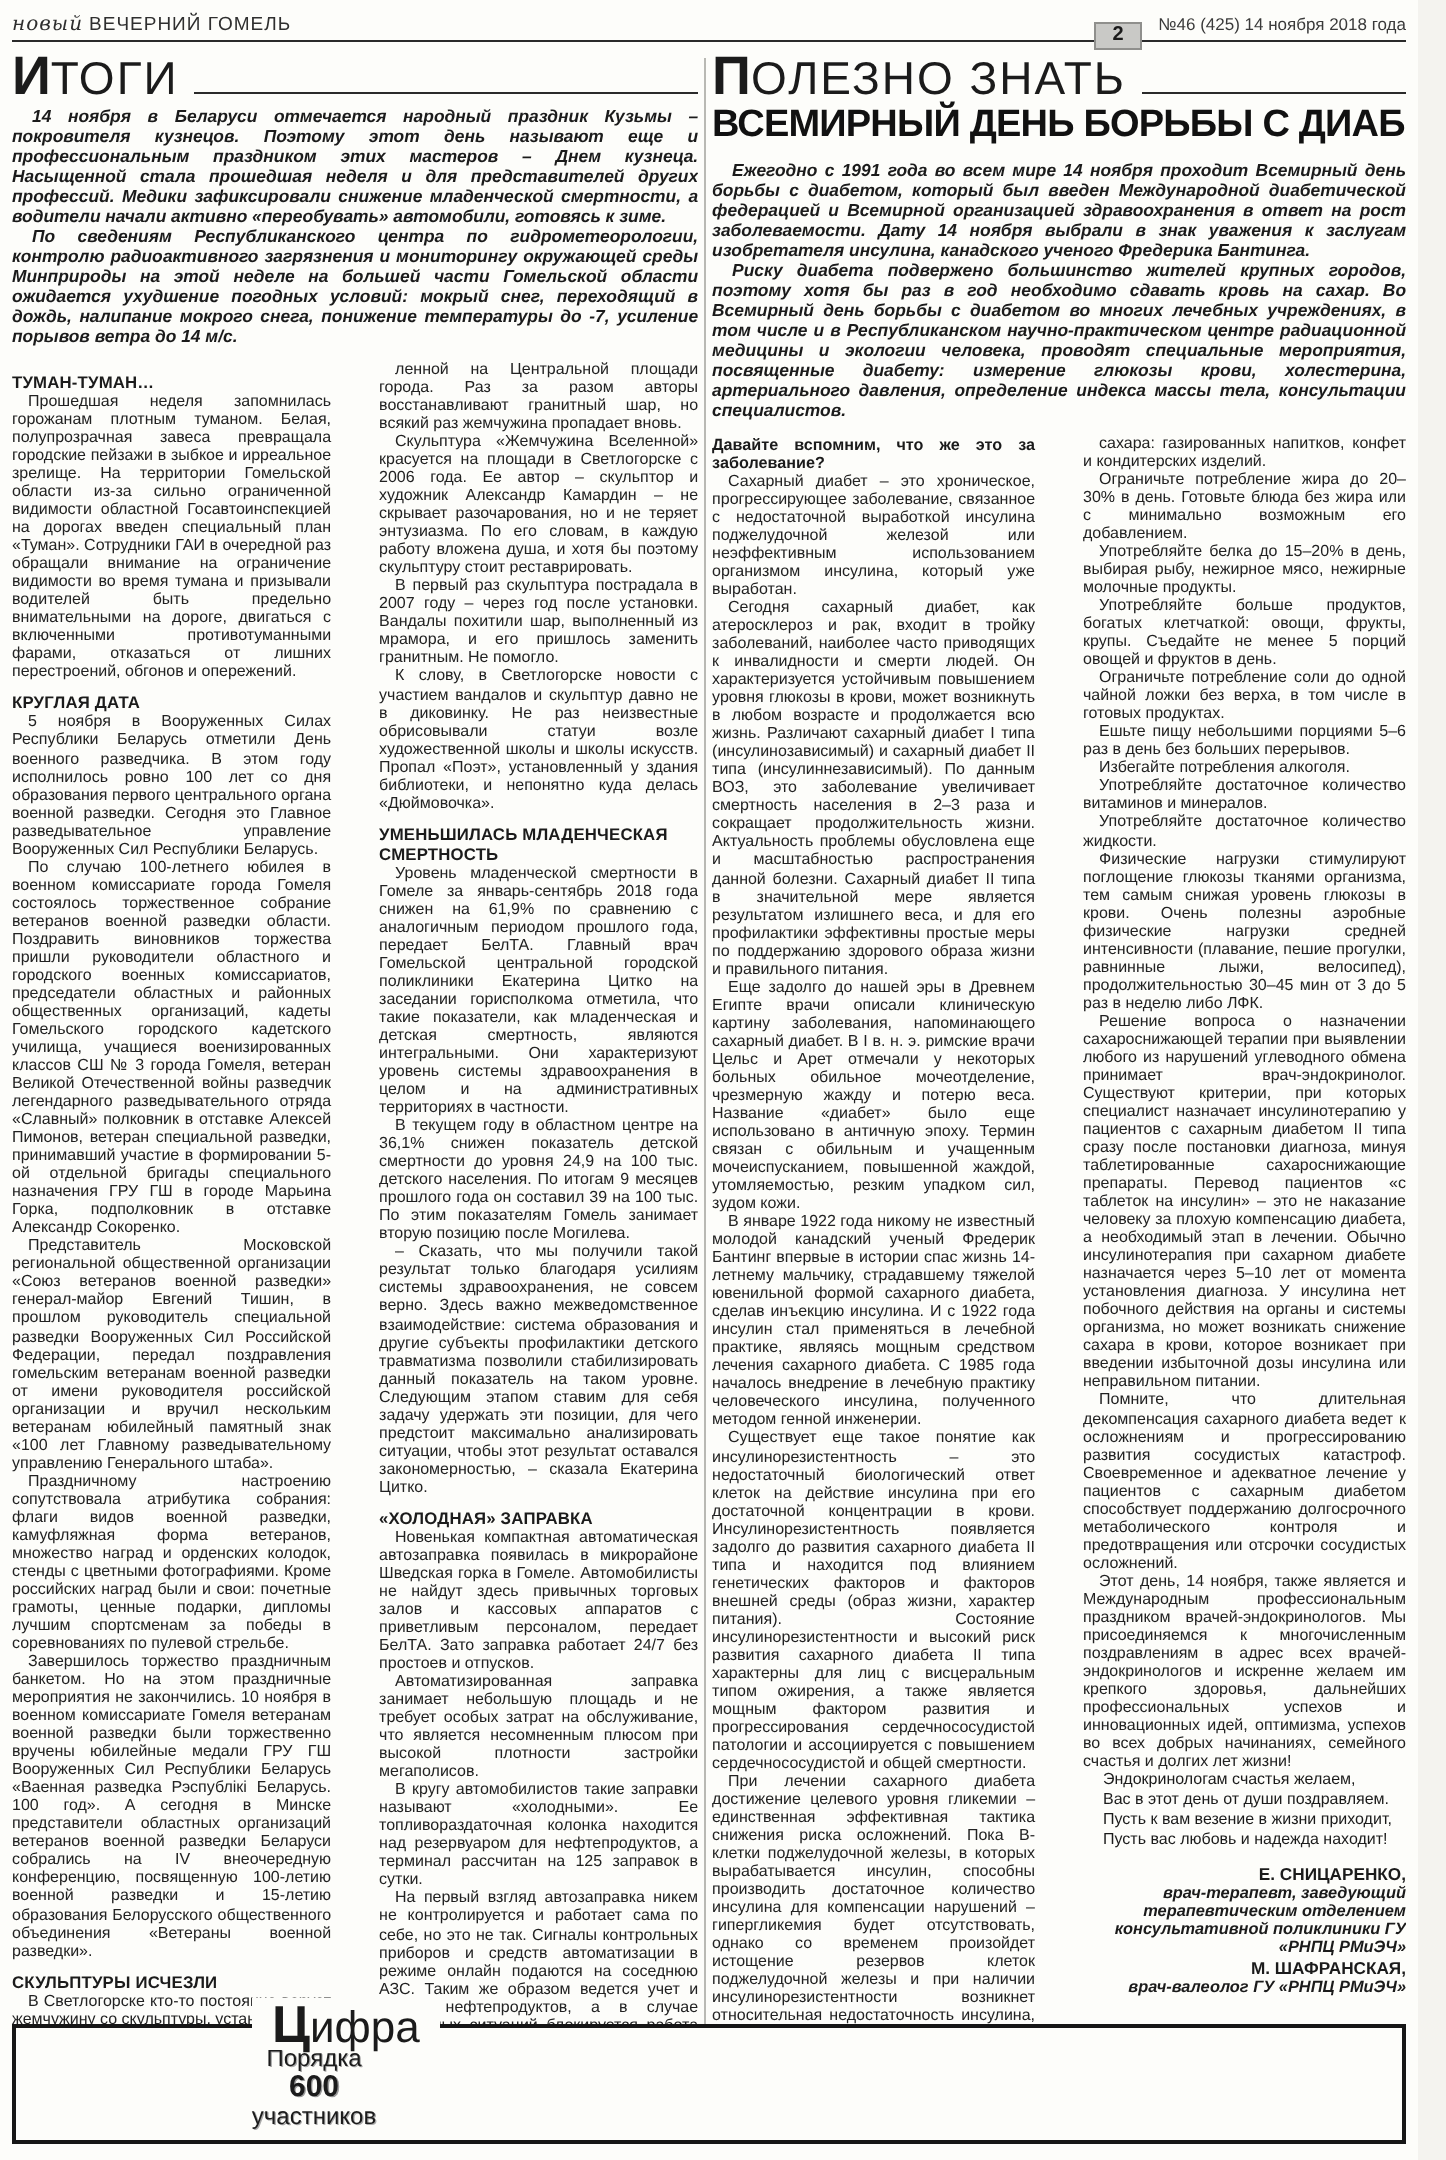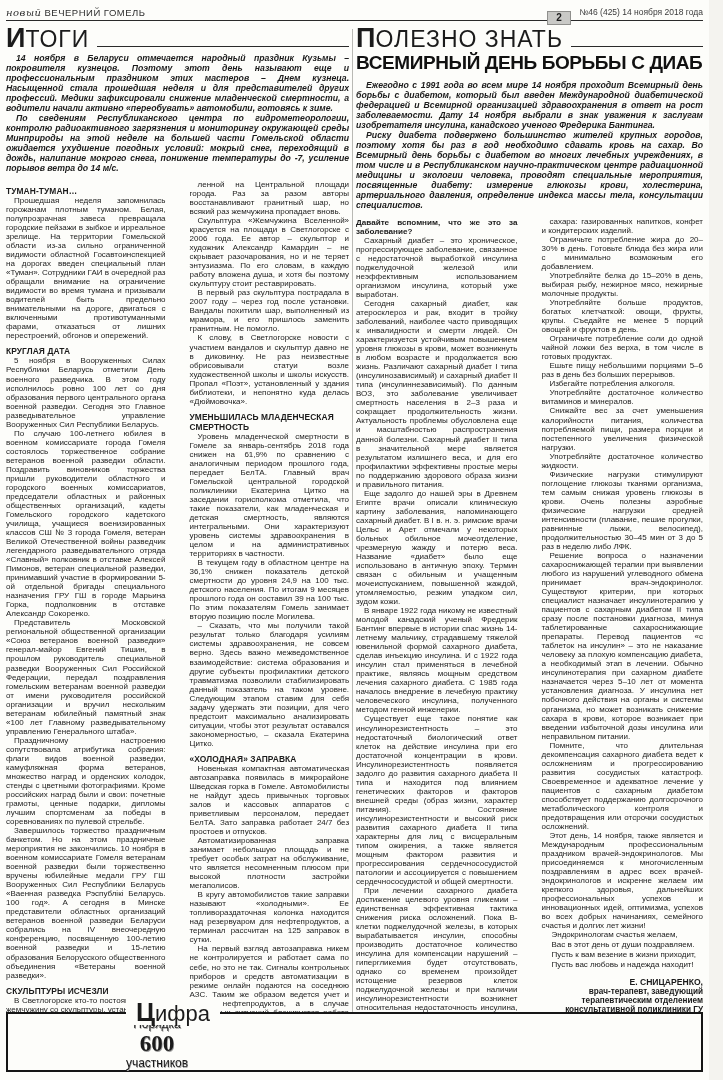--- a/index.html
+++ b/index.html
@@ -43,35 +43,35 @@
 
   .cols { display: flex; gap: 24px; }
   .col { flex: 1; min-width: 0; }
 
   .col .p  { font-size: 8px; line-height: 1.13; text-align: justify; text-indent: 8px; color: #222; }
   .col .h  { font-size: 8.4px; font-weight: bold; margin-top: 6px; letter-spacing: .1px; }
   .col .hb { font-size: 8.1px; font-weight: bold; text-align: justify; margin-top: 1px; }
   .col .line { font-size: 8px; line-height: 1.25; text-indent: 8px; margin-left: 2px; }
   .col .line:first-of-type { margin-top: 6px; }
   .col .sign { font-size: 8.6px; font-weight: bold; text-align: right; margin-top: 1px; }
-  .col .sigi { font-size: 8.2px; font-weight: bold; text-align: right; }
+  .col .sigi { font-size: 8.2px; font-weight: bold; font-style: italic; text-align: right; }
   .col .sp { height: 6px; }
 
   .footer-note { font-size: 10px; font-weight: bold; font-style: italic; text-align: right; margin-top: 5px; padding-right: 2px; }
 
   
   .cifra-box { position: absolute; left: 6px; right: 6px; bottom: 8px; height: 60px;
     border: 2.5px solid #161616; background: #fdfdfa; padding-left: 24px; }
   .cifra-title { position: absolute; top: -15px; left: 118px; background: #fdfdfa; padding: 0 10px;
     font-size: 22px; font-weight: 300; line-height: 1; }
   .cifra-title .big { font-size: 26px; font-weight: 800; }
   .cifra-inner { display: flex; height: 100%; align-items: center; }
   .cifra-figure { width: 250px; text-align: center; line-height: 1.1; padding-top: 4px; }
   .cifra-figure .lbl { font-size: 12px; font-weight: normal; display: block; text-shadow: .6px .6px 0 #aaa; }
-  .cifra-figure .num { font-size: 23px; font-weight: 800; display: block; text-shadow: .7px .7px 0 #999; font-family: Liberation Serif, serif; }
+  .cifra-figure .num { font-size: 15px; font-weight: 800; display: block; text-shadow: .7px .7px 0 #999; }
   .cifra-text { flex: 1; font-size: 11.5px; line-height: 1.45; color: #222; padding-right: 10px; }
 </style>
 </head>
 <body>
 
 <div class="page">
 
   <header class="topbar">
     <div class="masthead">
       <span class="script">новый</span><span>ВЕЧЕРНИЙ ГОМЕЛЬ</span>
@@ -151,21 +151,20 @@
           </div>
         <div class="col">
             <div class="p">сахара: газированных напитков, конфет и кондитерских изделий.</div>
             <div class="p">Ограничьте потребление жира до 20–30% в день. Готовьте блюда без жира или с минимально возможным его добавлением.</div>
             <div class="p">Употребляйте белка до 15–20% в день, выбирая рыбу, нежирное мясо, нежирные молочные продукты.</div>
             <div class="p">Употребляйте больше продуктов, богатых клетчаткой: овощи, фрукты, крупы. Съедайте не менее 5 порций овощей и фруктов в день.</div>
             <div class="p">Ограничьте потребление соли до одной чайной ложки без верха, в том числе в готовых продуктах.</div>
             <div class="p">Ешьте пищу небольшими порциями 5–6 раз в день без больших перерывов.</div>
             <div class="p">Избегайте потребления алкоголя.</div>
             <div class="p">Употребляйте достаточное количество витаминов и минералов.</div>
-            <div class="p">Снижайте вес за счет уменьшения калорийности питания, количества потребляемой пищи, размера порции и постепенного увеличения физической нагрузки.</div>
             <div class="p">Употребляйте достаточное количество жидкости.</div>
             <div class="p">Физические нагрузки стимулируют поглощение глюкозы тканями организма, тем самым снижая уровень глюкозы в крови. Очень полезны аэробные физические нагрузки средней интенсивности (плавание, пешие прогулки, равнинные лыжи, велосипед), продолжительностью 30–45 мин от 3 до 5 раз в неделю либо ЛФК.</div>
             <div class="p">Решение вопроса о назначении сахароснижающей терапии при выявлении любого из нарушений углеводного обмена принимает врач-эндокринолог. Существуют критерии, при которых специалист назначает инсулинотерапию у пациентов с сахарным диабетом II типа сразу после постановки диагноза, минуя таблетированные сахароснижающие препараты. Перевод пациентов «с таблеток на инсулин» – это не наказание человеку за плохую компенсацию диабета, а необходимый этап в лечении. Обычно инсулинотерапия при сахарном диабете назначается через 5–10 лет от момента установления диагноза. У инсулина нет побочного действия на органы и системы организма, но может возникать снижение сахара в крови, которое возникает при введении избыточной дозы инсулина или неправильном питании.</div>
             <div class="p">Помните, что длительная декомпенсация сахарного диабета ведет к осложнениям и прогрессированию развития сосудистых катастроф. Своевременное и адекватное лечение у пациентов с сахарным диабетом способствует поддержанию долгосрочного метаболического контроля и предотвращения или отсрочки сосудистых осложнений.</div>
             <div class="p">Этот день, 14 ноября, также является и Международным профессиональным праздником врачей-эндокринологов. Мы присоединяемся к многочисленным поздравлениям в адрес всех врачей-эндокринологов и искренне желаем им крепкого здоровья, дальнейших профессиональных успехов и инновационных идей, оптимизма, успехов во всех добрых начинаниях, семейного счастья и долгих лет жизни!</div>
             <div class="line">Эндокринологам счастья желаем,</div>
             <div class="line">Вас в этот день от души поздравляем.</div>
             <div class="line">Пусть к вам везение в жизни приходит,</div>
             <div class="line">Пусть вас любовь и надежда находит!</div>
             <div class="sp"></div>

